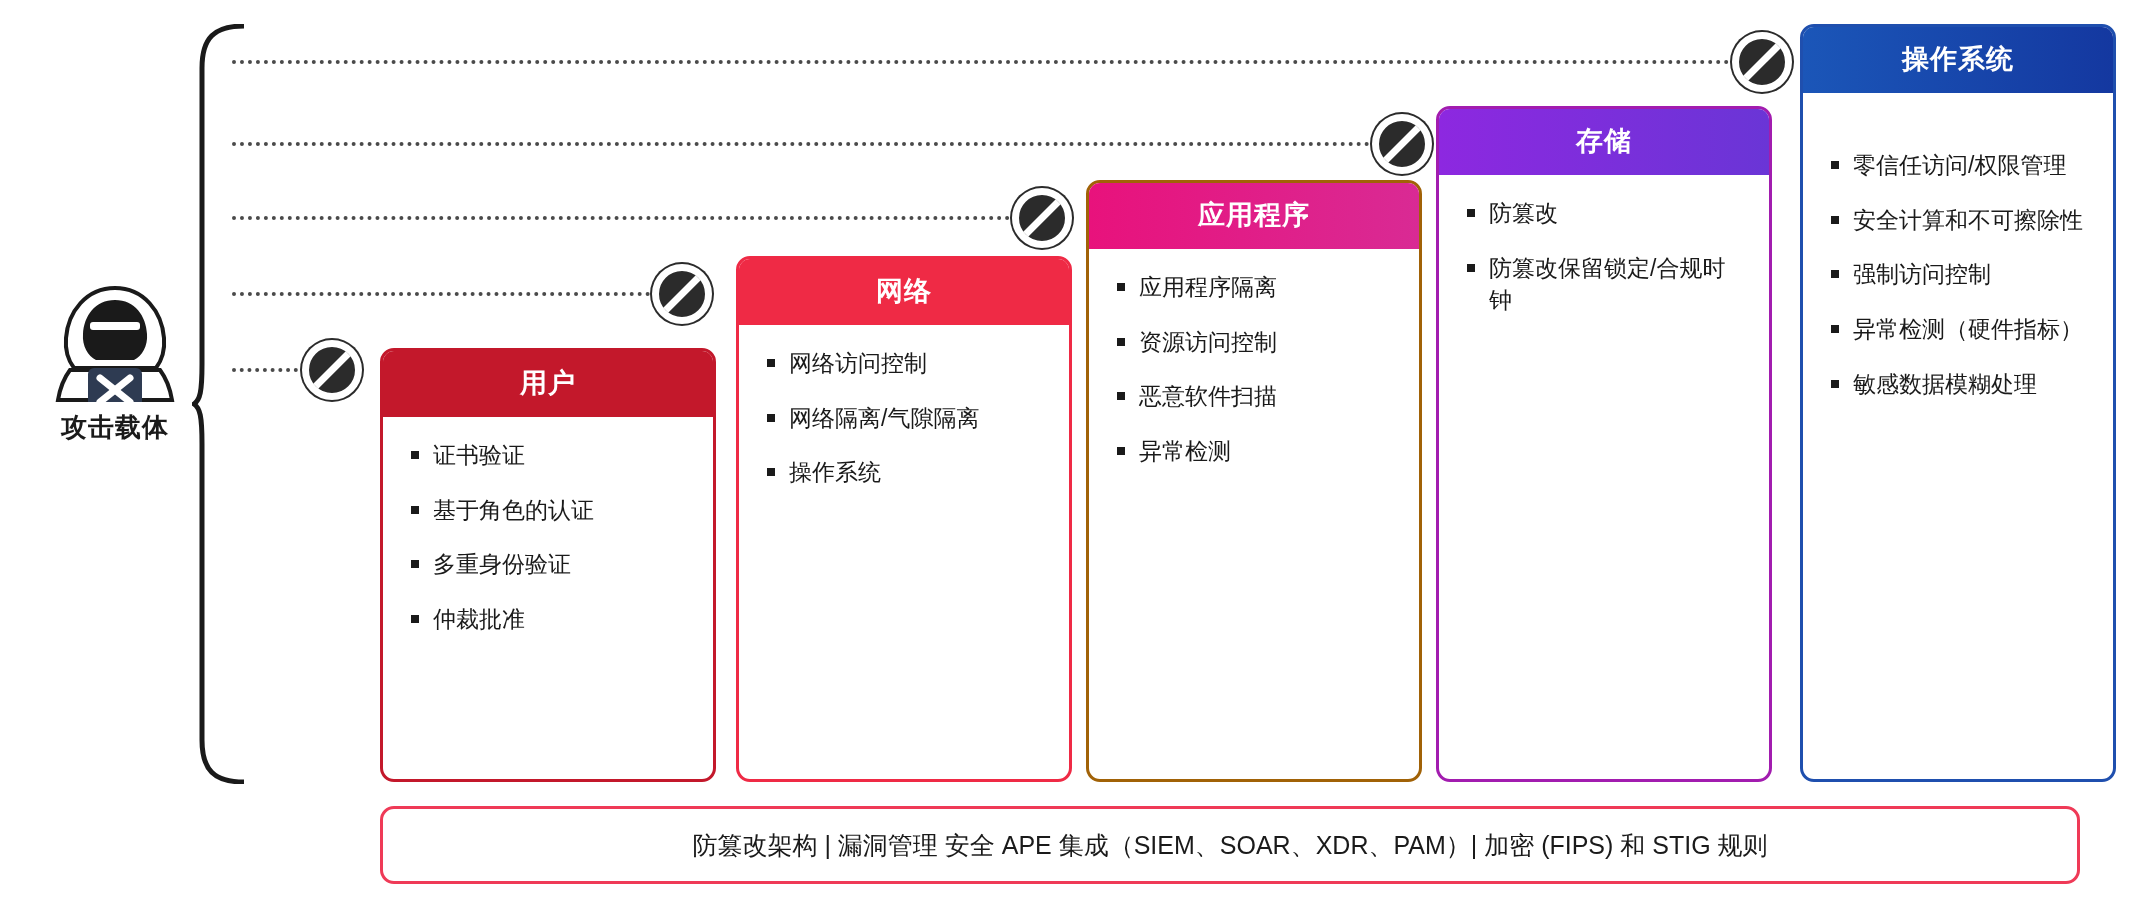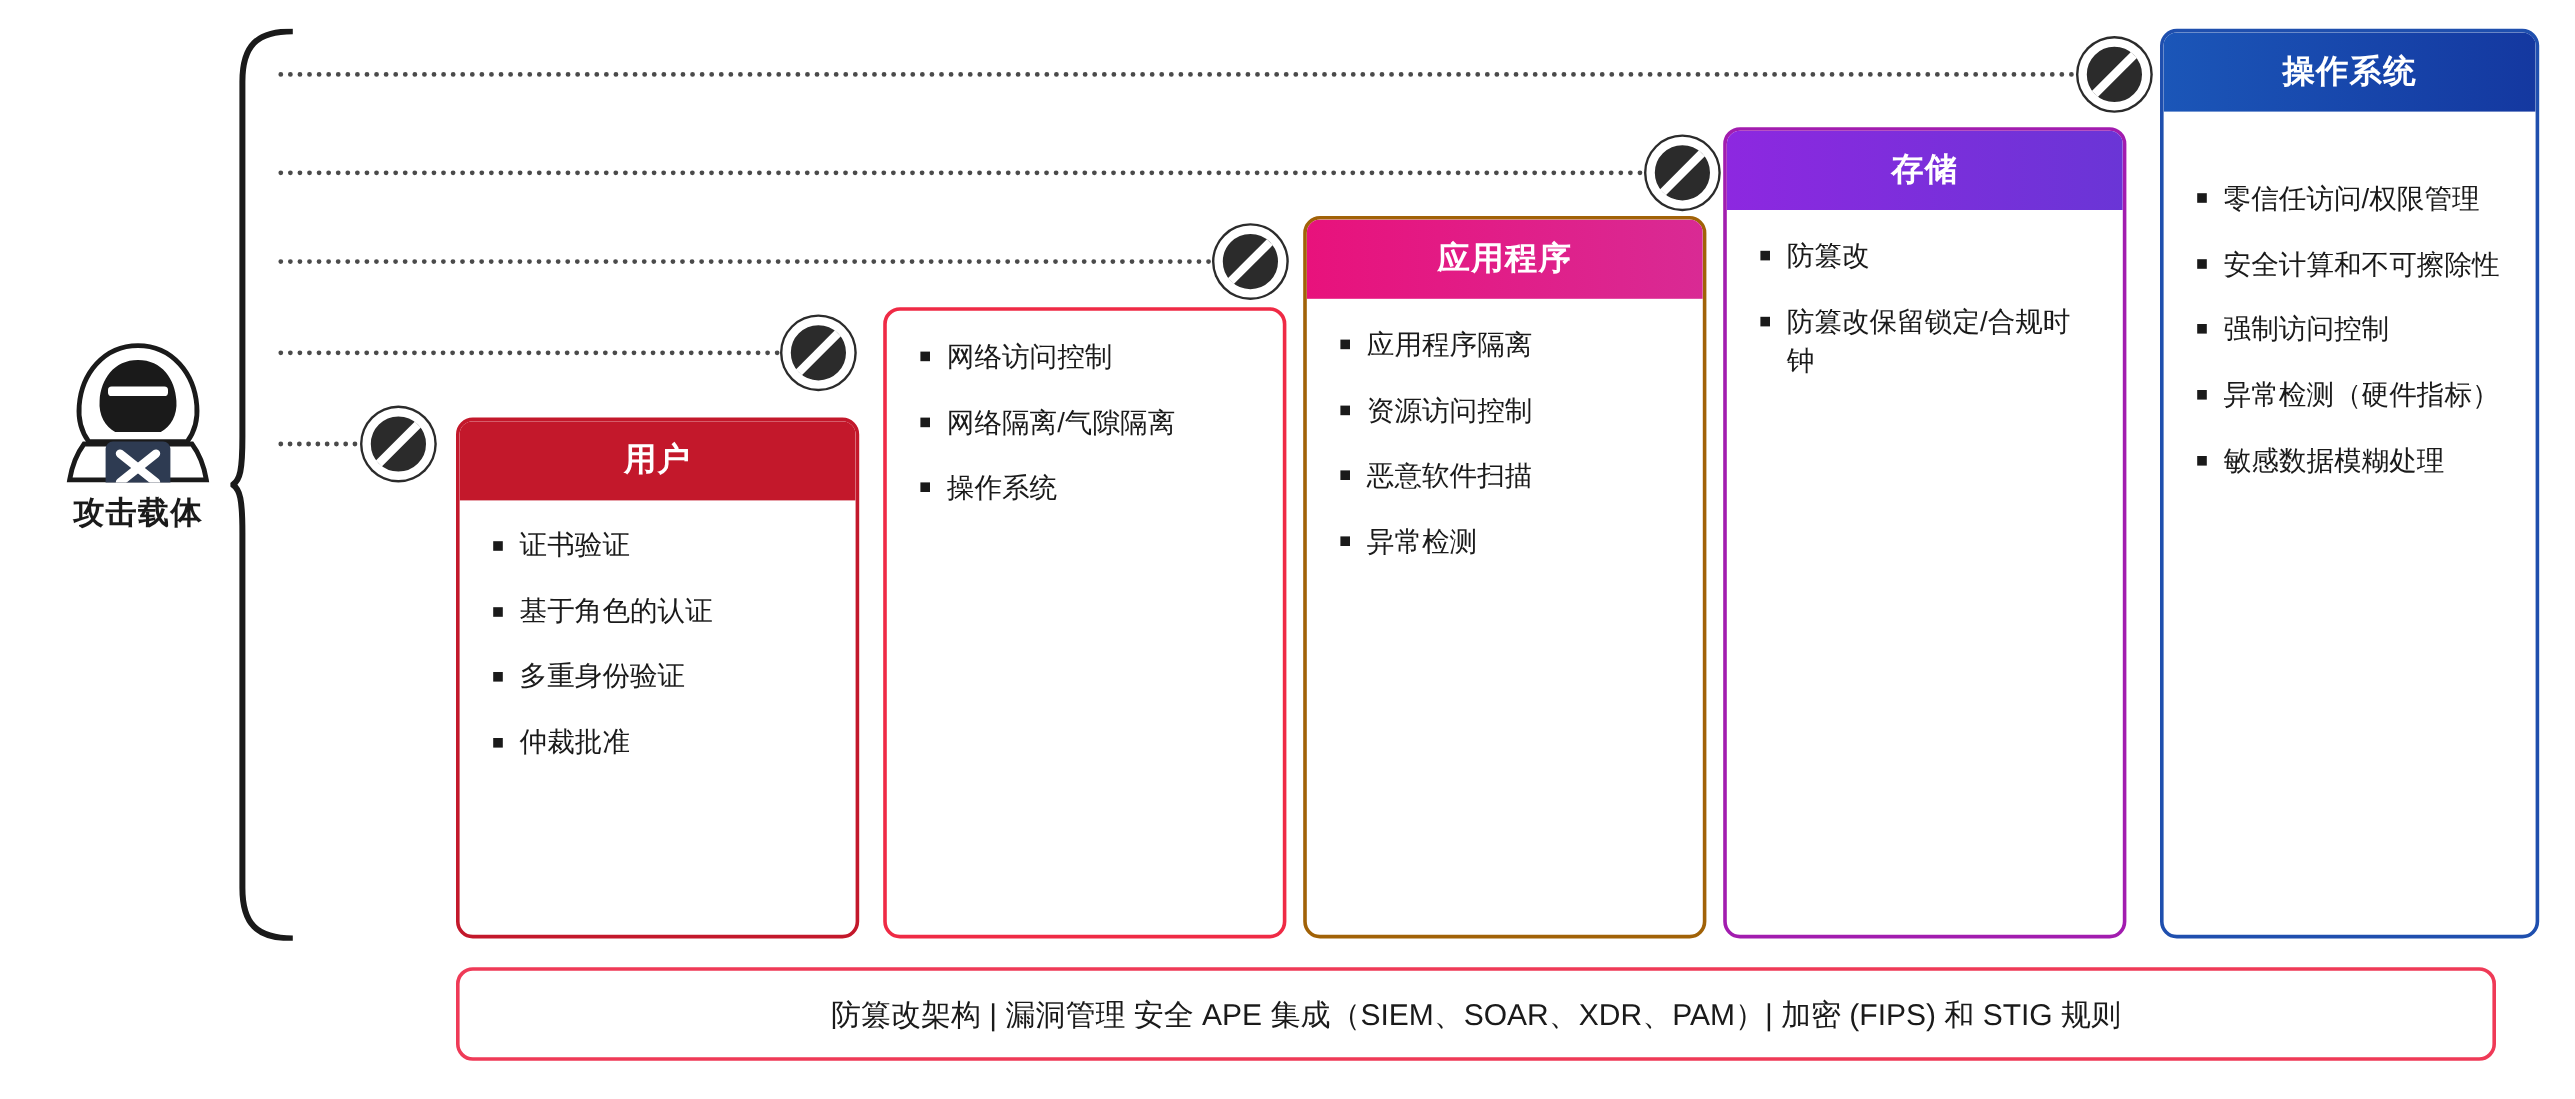--- a/index.html
+++ b/index.html
@@ -119,21 +119,21 @@
     content: "";
     position: absolute;
     left: 2px;
     top: 12px;
     width: 8px;
     height: 8px;
     background: #1a1a1a;
   }
 
   
-  .p-user   { border: 3px solid #c3182b; font-family: Liberation Serif, serif; }
+  .p-user   { border: 3px solid #c3182b; }
   .p-user .pillar-header { background: #c3182b; }
   .p-net    { border: 3px solid #ef2a45; }
   .p-net .pillar-header { background: #ef2a45; }
   .p-app    { border: 3px solid #a16207; }
   .p-app .pillar-header { background: linear-gradient(90deg,#e8127c,#d92a94); }
   .p-store  { border: 3px solid #a21caf; }
   .p-store .pillar-header { background: linear-gradient(90deg,#8d28e0,#6a35d6); }
   .p-os     { border: 3px solid #1f4fae; }
   .p-os .pillar-header { background: linear-gradient(90deg,#1b56b8,#1438a0); }
 
@@ -227,20 +227,21 @@
     <div class="pillar-header">用户</div>
     <div class="pillar-body">
       <div class="bullet-item">证书验证</div>
       <div class="bullet-item">基于角色的认证</div>
       <div class="bullet-item">多重身份验证</div>
       <div class="bullet-item">仲裁批准</div>
     </div>
   </div>
 
   <div class="pillar p-net" style="left:736px; top:256px; width:336px; height:526px;">
+    <div class="pillar-header">网络</div>
     <div class="pillar-body">
       <div class="bullet-item">网络访问控制</div>
       <div class="bullet-item">网络隔离/气隙隔离</div>
       <div class="bullet-item">操作系统</div>
     </div>
   </div>
 
   <div class="pillar p-app" style="left:1086px; top:180px; width:336px; height:602px;">
     <div class="pillar-header">应用程序</div>
     <div class="pillar-body">

